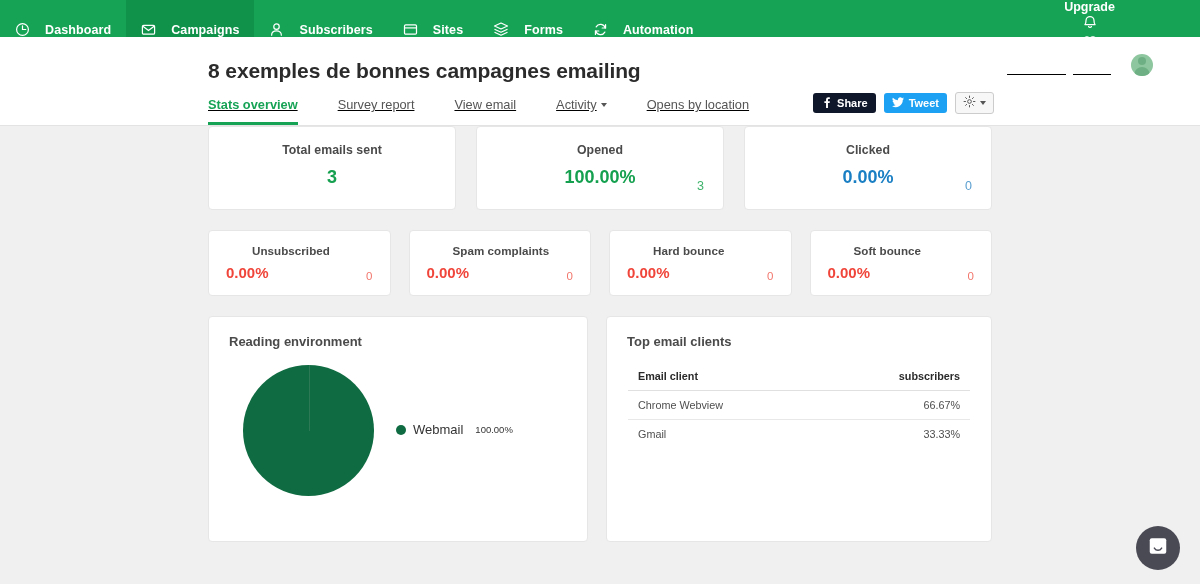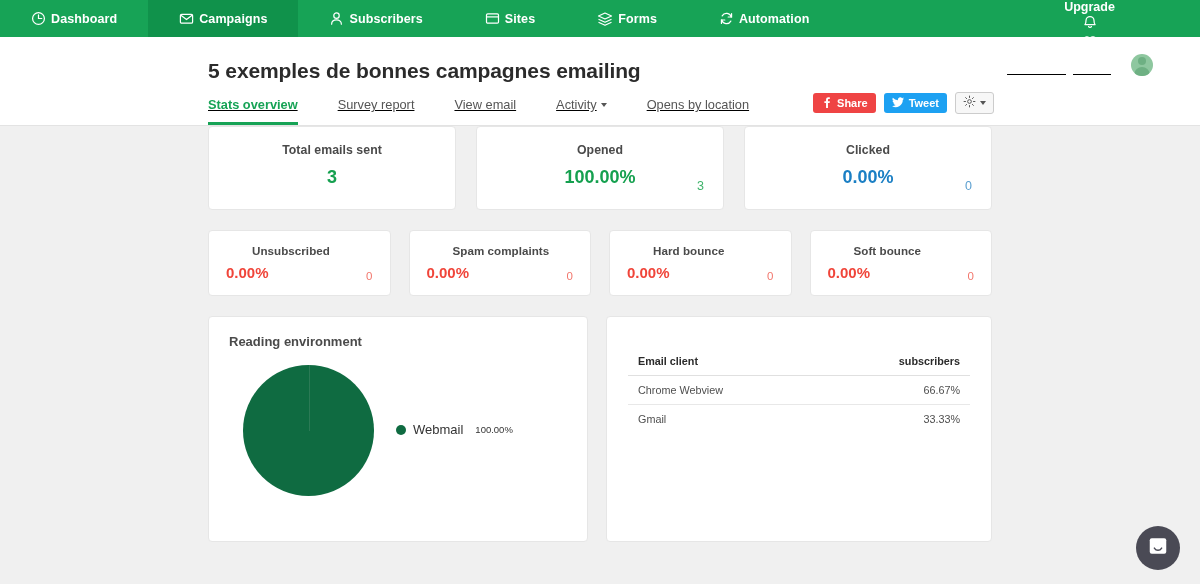--- a/index.html
+++ b/index.html
@@ -15,22 +15,22 @@
   .navbar {
     height: 37px;
     background: #17a356;
     display: flex;
     align-items: stretch;
     position: relative;
     z-index: 20;
   }
   .nav-left { display: flex; align-items: stretch; }
   .nav-item {
-    display: flex; align-items: center; gap: 5px;
-    padding: 0 31px;
+    display: flex; align-items: flex-end; gap: 15px;
+    padding: 0 15px;
     color: #ffffff;
     font-size: 12.5px;
     font-weight: bold;
     letter-spacing: 0.1px;
     cursor: pointer;
     white-space: nowrap;
   }
   .nav-item.active { background: #10924b; }
   .nav-item svg { display: block; }
   .nav-right {
@@ -88,21 +88,21 @@
   }
   .share-row {
     position: absolute; right: 206px; top: 55px;
     display: flex; align-items: center; gap: 8px;
   }
   .btn-fb, .btn-tw {
     display: flex; align-items: center; gap: 5px;
     height: 20px; padding: 0 8px; border-radius: 3px;
     color: #fff; font-size: 11px; font-weight: bold; cursor: pointer;
   }
-  .btn-fb { background: #ef4444; }
+  .btn-fb { background: #0f172a; }
   .btn-tw { background: #1da1f2; }
   .btn-gear {
     display: flex; align-items: center; gap: 4px;
     height: 22px; padding: 0 7px;
     border: 1px solid #cccccc; border-radius: 3px;
     background: #f7f7f7; cursor: pointer;
   }
   .caret-dark {
     width: 0; height: 0;
     border-left: 3.5px solid transparent;
@@ -303,21 +303,21 @@
     <div class="nav-user">
       <span class="nav-user-name">Tucana Digital SL</span>
       <span class="avatar"></span>
       <span class="caret-white"></span>
     </div>
   </div>
 </div>
 
 <div class="header">
   <div class="header-inner">
-    <div class="page-title">5 exemples de bonnes campagnes emailing</div>
+    <div class="page-title">8 exemples de bonnes campagnes emailing</div>
 
     <div class="share-row">
       <div class="btn-fb">
         <span>
           <svg width="11" height="11" viewBox="0 0 12 12" fill="#fff">
             <path d="M7.6 12V6.6h1.8l.3-2.1H7.6V3.2c0-.6.2-1 1-1h1V.3C9.4.3 8.8.2 8.1.2 6.6.2 5.5 1.1 5.5 2.9v1.6H3.7v2.1h1.8V12z"></path>
           </svg>
         </span>
         <span>Share</span>
       </div>
@@ -415,20 +415,21 @@
         <div class="pie"></div>
       </div>
       <div class="legend">
         <span class="legend-dot"></span>
         <span class="legend-label">Webmail</span>
         <span class="legend-value">100.00%</span>
       </div>
     </div>
 
     <div class="panel panel-right">
+      <div class="panel-title">Top email clients</div>
       <table class="tbl">
         <thead>
           <tr>
             <th>Email client</th>
             <th class="num">subscribers</th>
           </tr>
         </thead>
         <tbody>
           <tr>
             <td>Chrome Webview</td>

